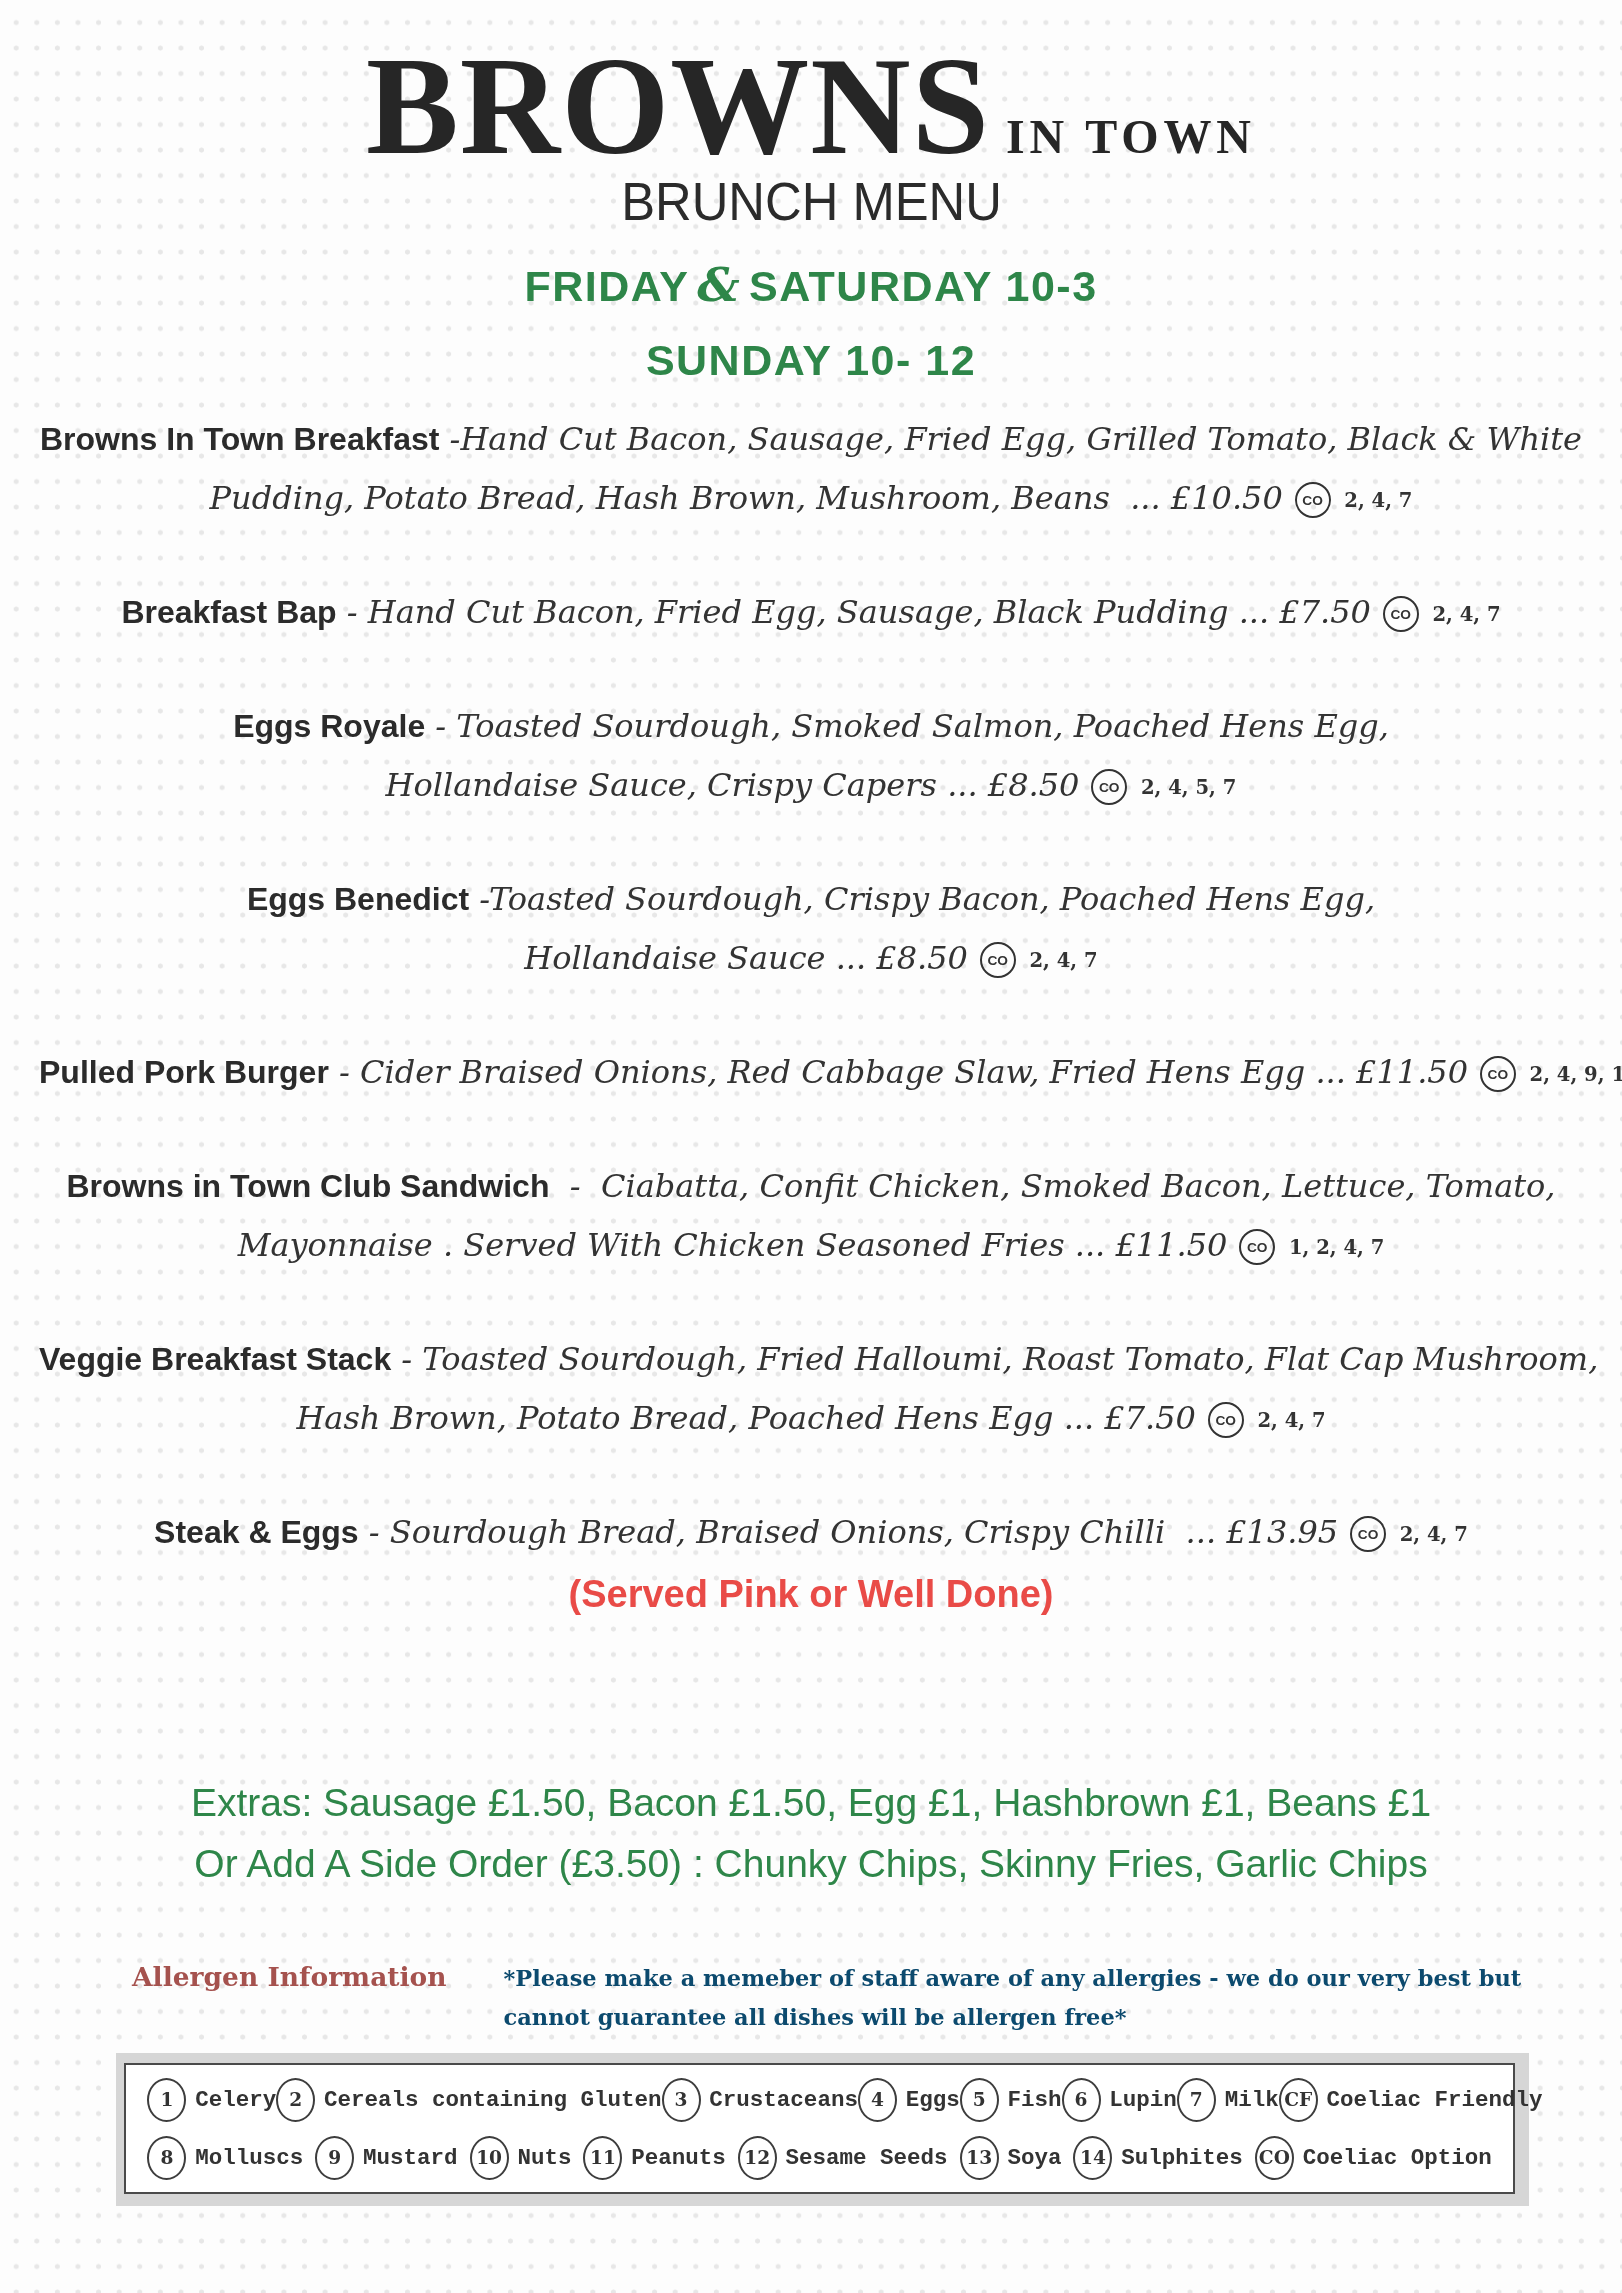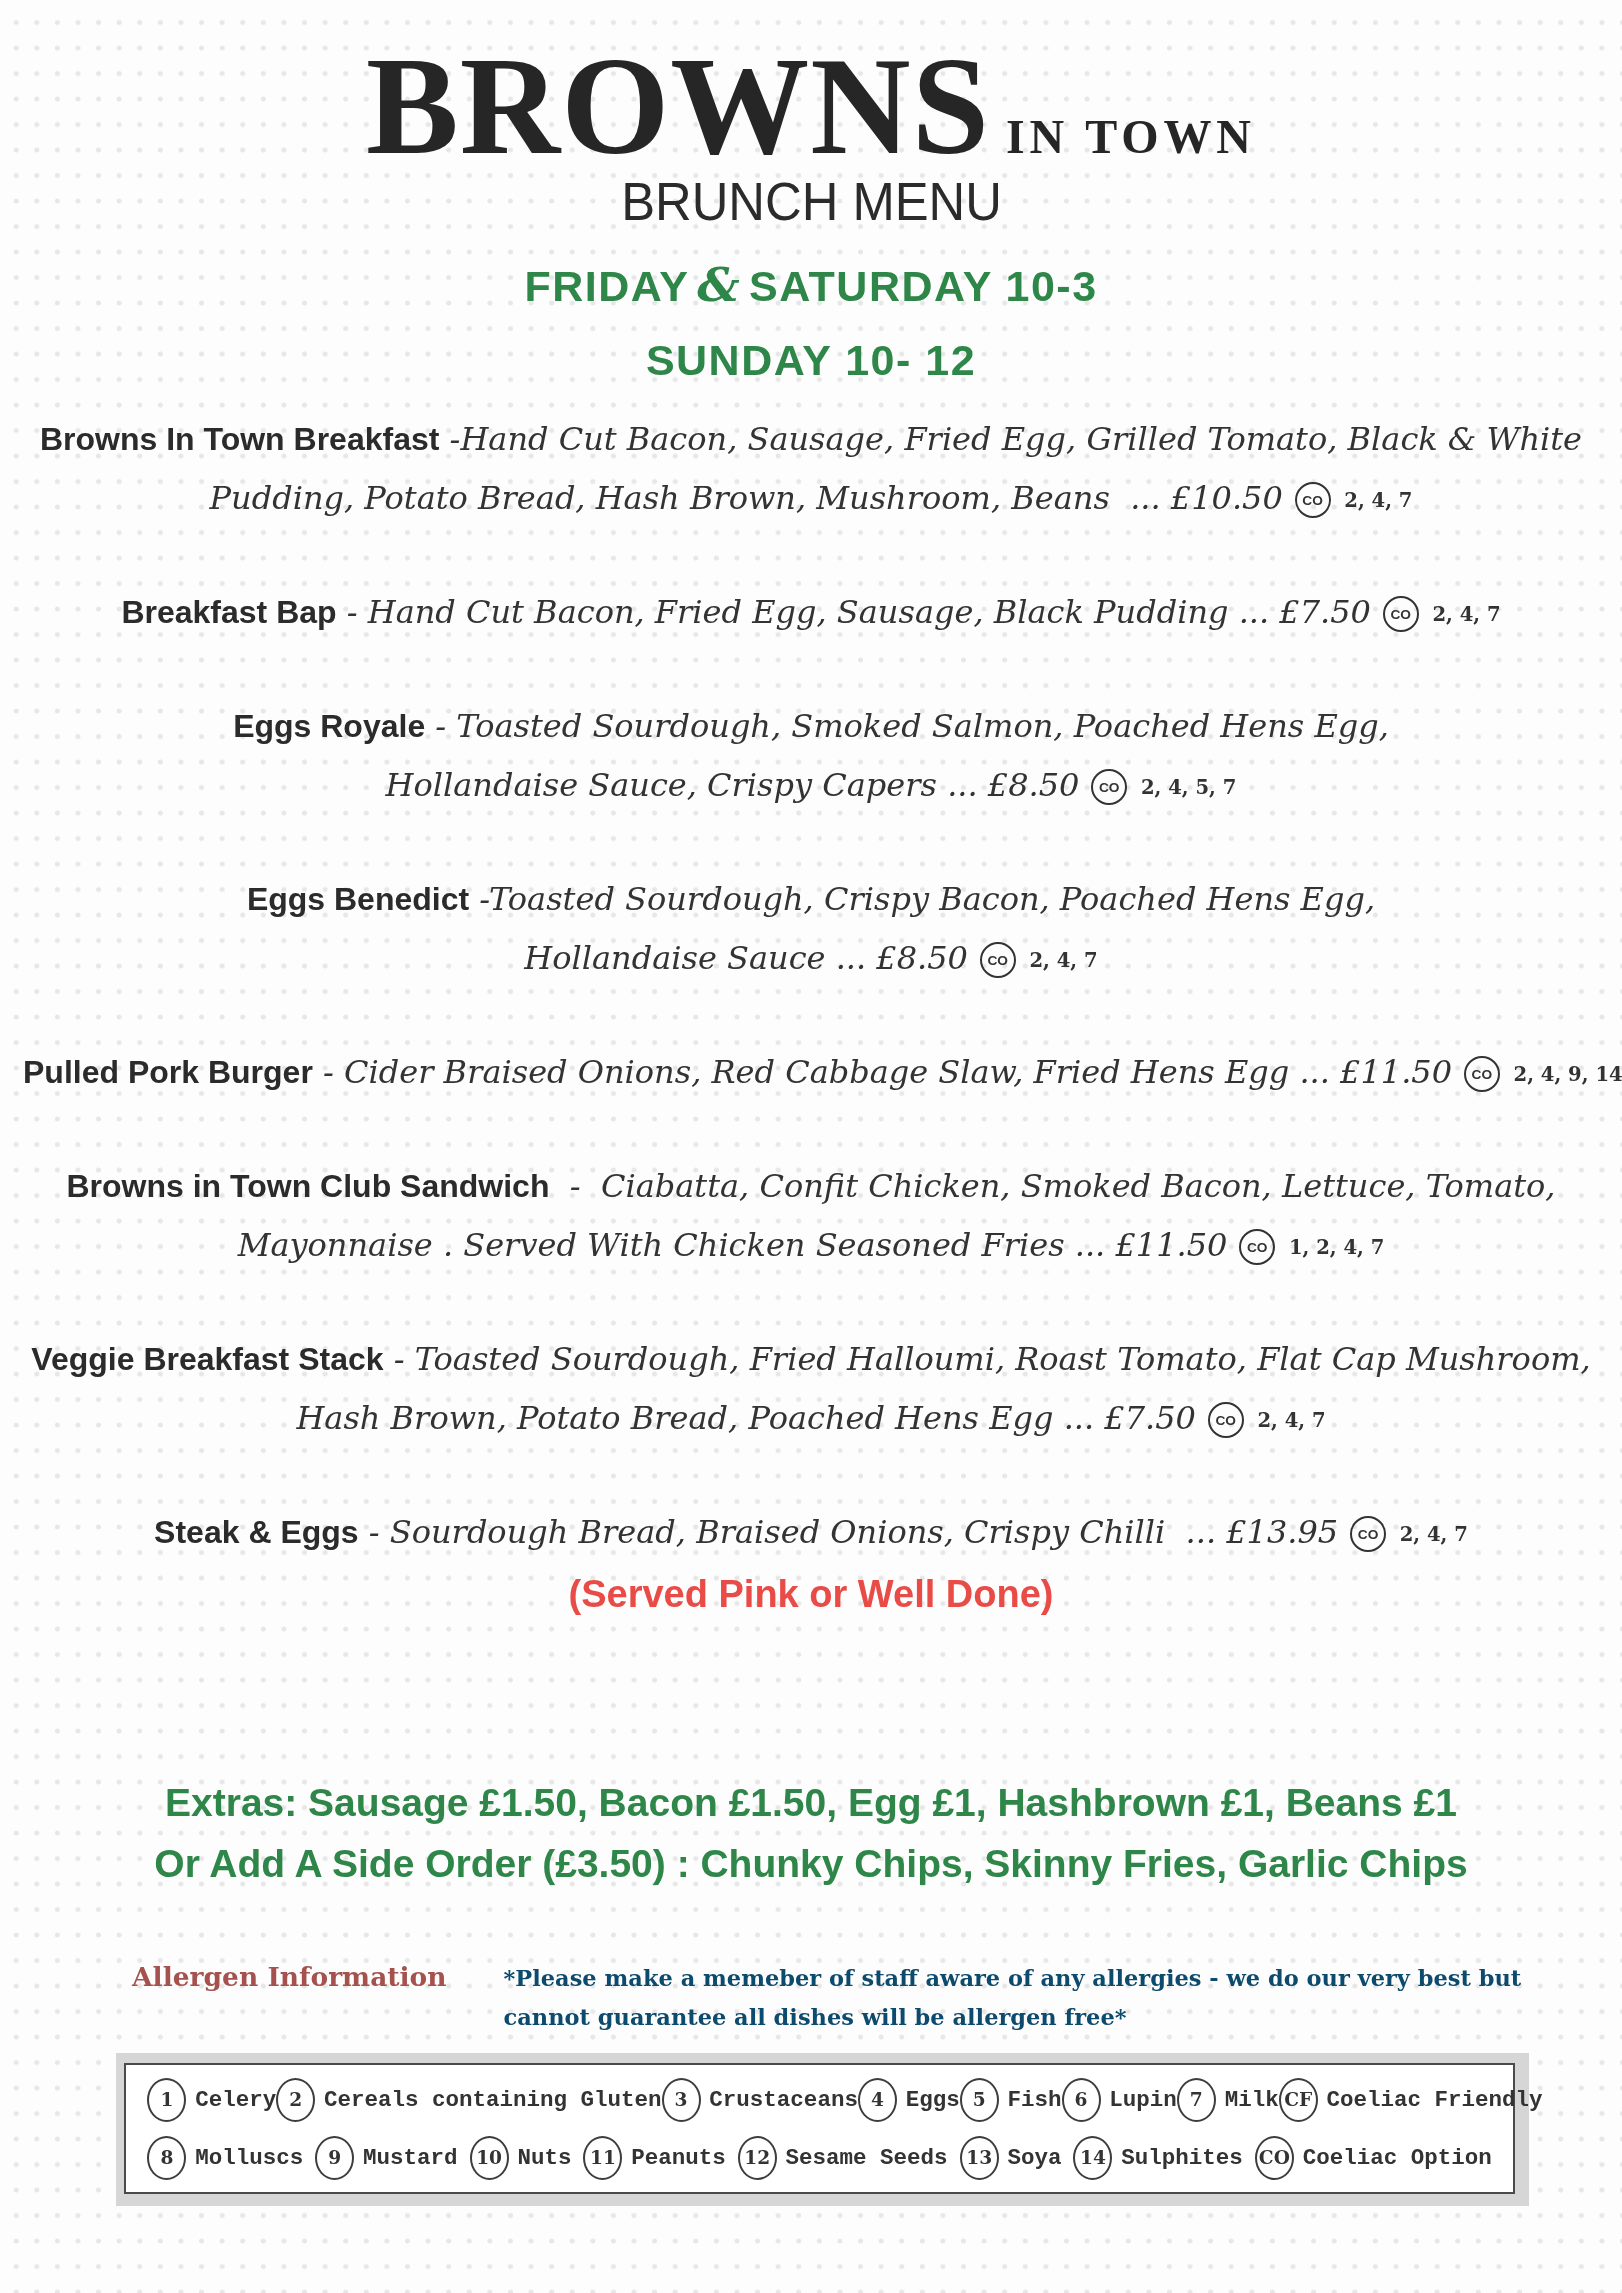--- a/index.html
+++ b/index.html
@@ -50,21 +50,21 @@
   }
   .hours-1{margin-top:29px;}
   .hours-2{margin-top:31px;}
   .hours .amp{
     font-family:"DejaVu Serif", serif;
     font-style:italic;
     font-size:47px;
     margin:0 7.8px;
   }
   .menu-items{margin-top:27.4px;}
-  .menu-item{text-align:center;margin-bottom:53px;padding:0 23px;}
+  .menu-item{text-align:center;margin-bottom:53px;padding:0 39px;}
   .item-line{font-size:32px;line-height:59px;white-space:nowrap;}
   .item-name{
     font-weight:bold;
     font-size:32px;
     color:#2b2b2b;
   }
   .item-sep,.item-desc{
     font-family:"DejaVu Serif", serif;
     font-style:italic;
     font-size:32px;
@@ -96,21 +96,21 @@
   .item-note{
     color:var(--red);
     font-weight:bold;
     font-size:38px;
     line-height:57px;
     margin-top:2px;
   }
   .extras{
     text-align:center;
     color:var(--green);
-    font-weight:bold;
+    font-weight:normal;
     margin-top:149px;
   }
   .extras-line{font-size:39px;line-height:61px;}
   .allergen-head{
     display:flex;
     margin:65px 69px 0 132px;
     gap:57px;
     align-items:flex-start;
   }
   .allergen-title{

